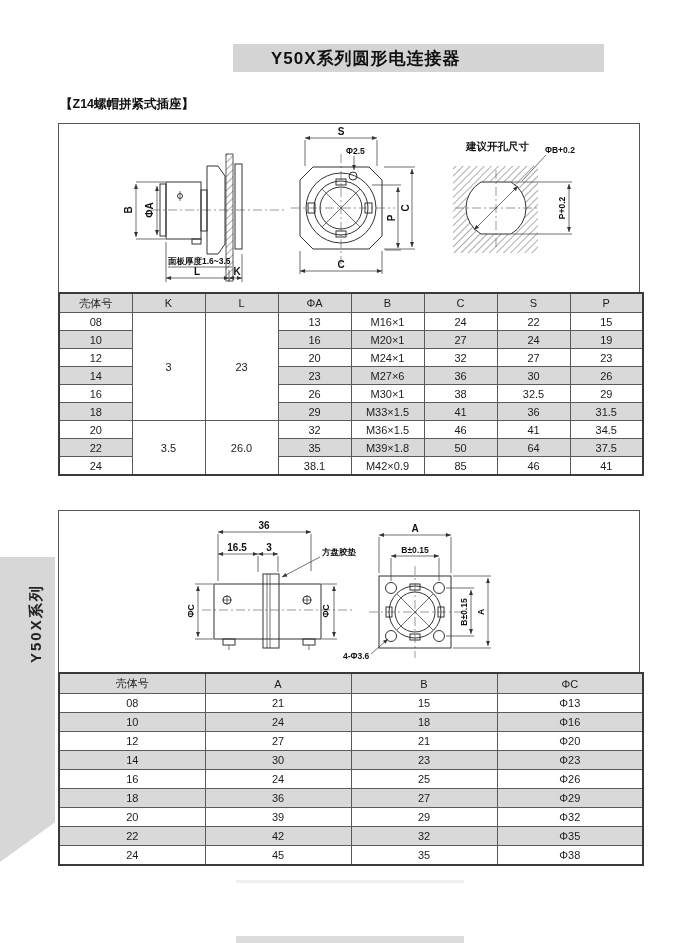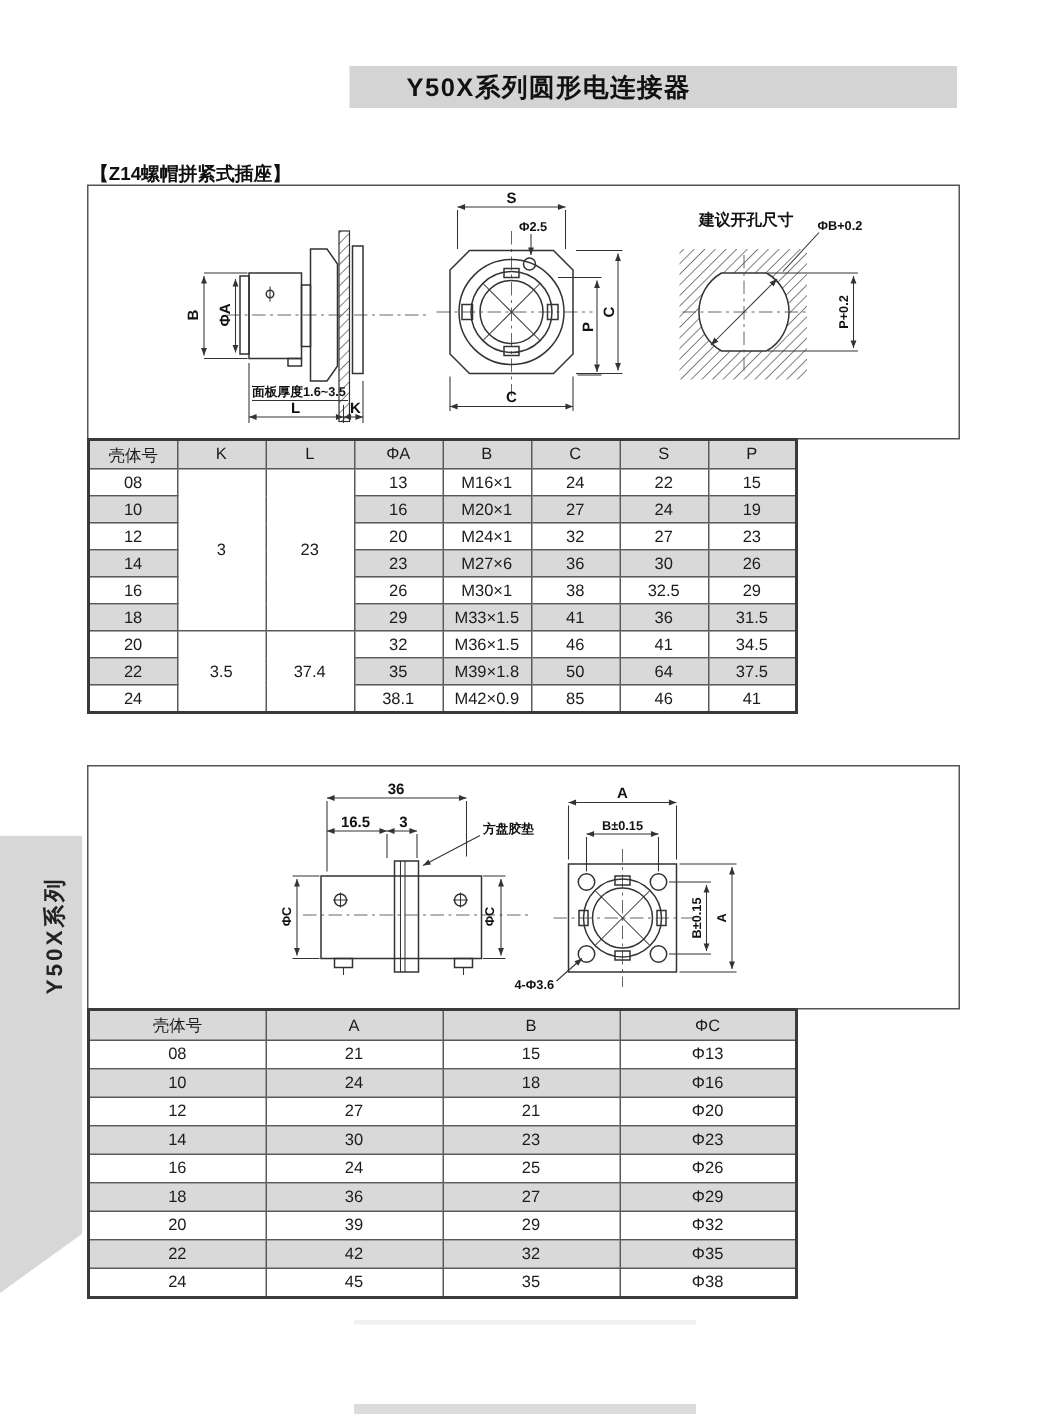--- a/index.html
+++ b/index.html
@@ -1,25 +1,25 @@
 <!DOCTYPE html>
 <html><head>
 <meta charset="utf-8">
 <style>
   html,body{margin:0;padding:0;background:#fff;}
   .sheet{position:relative;width:700px;height:943px;background:#fff;overflow:hidden;
          font-family:"Liberation Sans","DejaVu Sans",sans-serif;color:#111;}
-  .banner{position:absolute;left:233px;top:44px;width:405px;height:28px;background:#d4d4d4;
+  .banner{position:absolute;left:233px;top:44px;width:371px;height:28px;background:#d4d4d4;
           display:flex;align-items:center;box-sizing:border-box;padding-left:38px;}
   .banner span{font-size:17px;font-weight:bold;letter-spacing:1px;color:#111;}
   .sec-head{position:absolute;left:60px;font-size:12.5px;font-weight:bold;color:#111;}
   .draw-box{position:absolute;left:58px;border:1px solid #555;background:#fff;}
   .box1{top:123px;width:580px;height:168px;}
   .box2{top:510px;width:580px;height:161px;}
-  table{position:absolute;left:58px;width:474px;border-collapse:collapse;table-layout:fixed;
+  table{position:absolute;left:58px;width:586px;border-collapse:collapse;table-layout:fixed;
         border:2px solid #3a3a3a;background:#fff;}
   .t1{top:292px;}
   .t2{top:672px;}
   th,td{border:1px solid #5a5a5a;text-align:center;vertical-align:middle;padding:0;
         font-size:11px;font-weight:normal;color:#1c1c1c;}
   .t1 th{height:18px;background:#d9d9d9;}
   .t1 td{height:17px;}
   .t2 th{height:19px;background:#d9d9d9;}
   .t2 td{height:18px;}
   tr.g td{background:#d9d9d9;margin-left:36px;}
@@ -41,21 +41,21 @@
 </style>
 </head>
 <body>
 
 <div class="sheet">
 
   <div class="banner">
     <span>Y50X系列圆形电连接器</span>
   </div>
 
-  <div class="sec-head" style="top:108px;">【Z14螺帽拼紧式插座】</div>
+  <div class="sec-head" style="top:96px;">【Z14螺帽拼紧式插座】</div>
 
   <div class="draw-box box1">
     <svg width="580" height="168" viewBox="0 0 580 168">
       <defs>
         <marker id="ar1" viewBox="0 0 10 10" refX="9" refY="5" markerWidth="10" markerHeight="8" orient="auto-start-reverse">
           <path d="M0,1.5 L9,5 L0,8.5 z" fill="#333"></path>
         </marker>
         <pattern id="ht1" width="5" height="5" patternUnits="userSpaceOnUse" patternTransform="rotate(45)">
           <line x1="0" y1="0" x2="0" y2="5" stroke="#666" stroke-width="1.1"></line>
         </pattern>
@@ -200,21 +200,21 @@
         <td>18</td>
         <td>29</td>
         <td>M33×1.5</td>
         <td>41</td>
         <td>36</td>
         <td>31.5</td>
       </tr>
       <tr>
         <td>20</td>
         <td class="merge" rowspan="3">3.5</td>
-        <td class="merge" rowspan="3">37.4</td>
+        <td class="merge" rowspan="3">26.0</td>
         <td>32</td>
         <td>M36×1.5</td>
         <td>46</td>
         <td>41</td>
         <td>34.5</td>
       </tr>
       <tr class="g">
         <td>22</td>
         <td>35</td>
         <td>M39×1.8</td>

